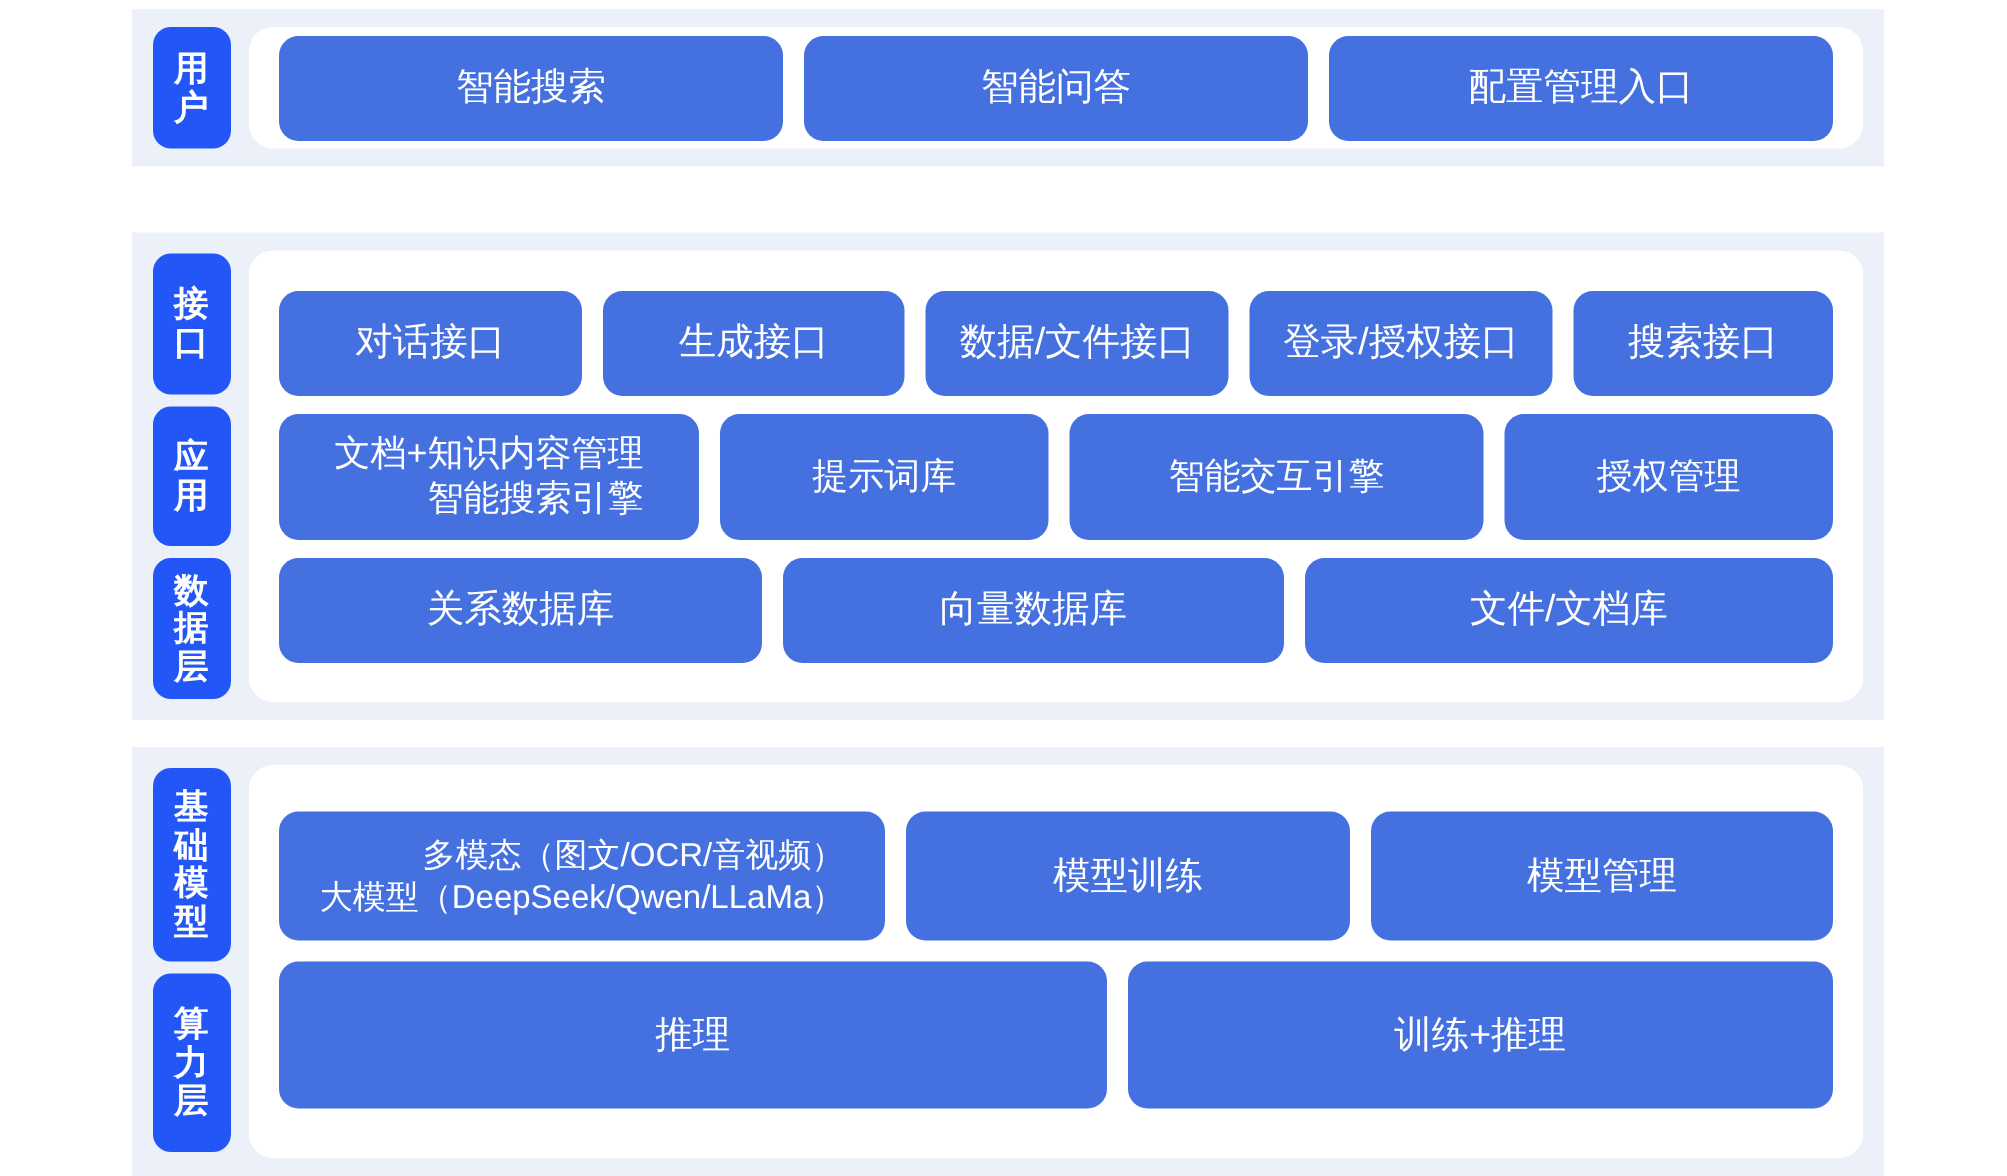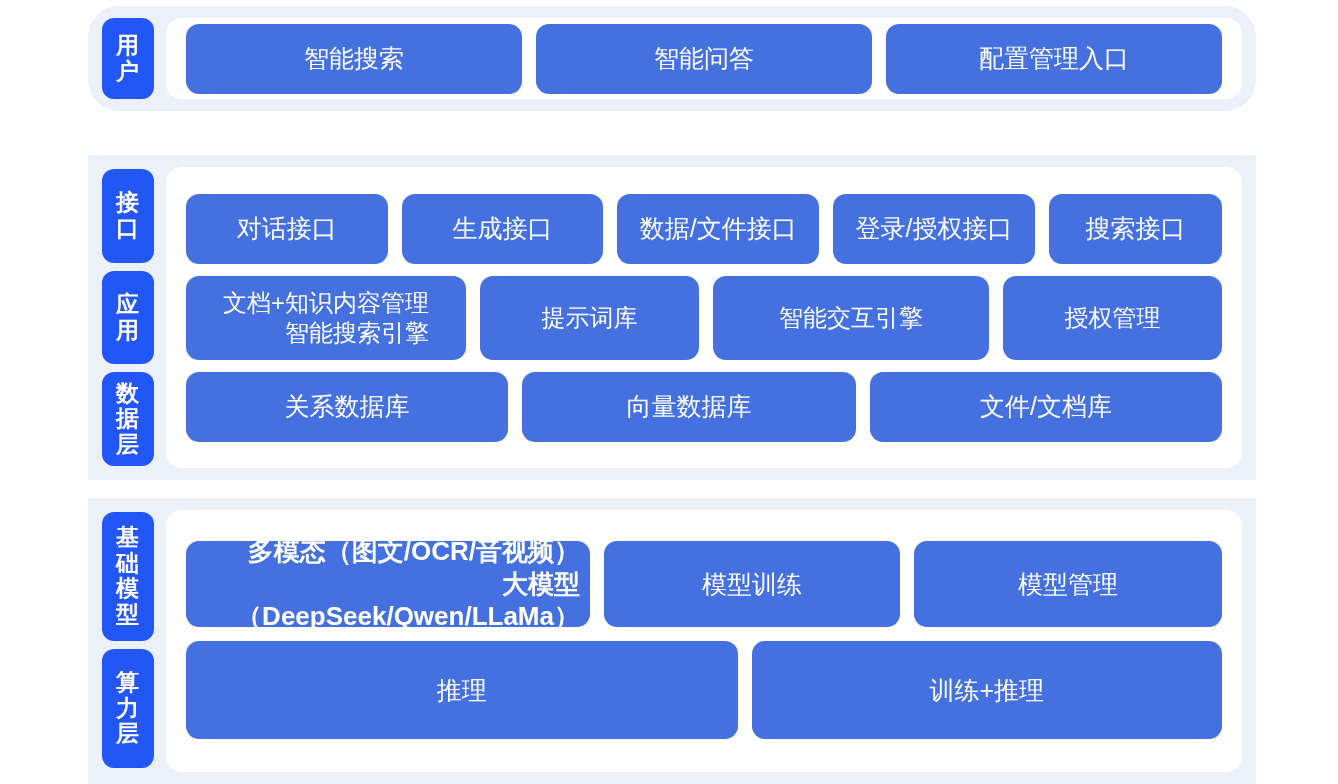--- a/index.html
+++ b/index.html
@@ -90,21 +90,21 @@
     justify-content: center;
     text-align: right;
     font-size: 25px;
     line-height: 1.22;
     box-sizing: border-box;
     padding: 6px 10px;
     white-space: pre-line;
   }
 
   
-  #tier-user { top: 6px; height: 105px; border-radius: 31px; }
+  #tier-user { top: 6px; height: 105px; }
   #tier-user .tier-labels { justify-content: center; }
   #tier-user .label-chip { height: 100px; }
   #tier-user .box { height: 70px; flex: 1 1 0; }
 
   
   #tier-middle { top: 155px; height: 325px; }
   #tier-middle .tier-labels { justify-content: space-between; padding: 14px 0 14px 14px; }
   #tier-middle .label-chip { height: 108px; }
   #tier-middle .tier-card { gap: 12px; }
   #tier-middle .row { height: 70px; }
@@ -114,21 +114,21 @@
 
   
   #tier-bottom { top: 498px; height: 286px; }
   #tier-bottom .tier-labels { justify-content: space-between; padding: 14px 0 16px 14px; }
   #tier-bottom .chip-model { height: 130px; }
   #tier-bottom .chip-compute { height: 120px; }
   #tier-bottom .tier-card { gap: 14px; padding: 16px 20px 18px 20px; }
   #tier-bottom .row-model { height: 86px; }
   #tier-bottom .row-compute { height: 98px; }
   #tier-bottom .box { height: 100%; }
-  #tier-bottom .box-multimodal { font-size: 26px; line-height: 1.26; font-weight: bold; }
+  #tier-bottom .box-multimodal { font-size: 22px; line-height: 1.26; }
 </style>
 </head>
 <body>
 
 <div id="canvas">
 
   <section class="tier" id="tier-user">
     <div class="tier-labels">
       <div class="label-chip">用户</div>
     </div>

